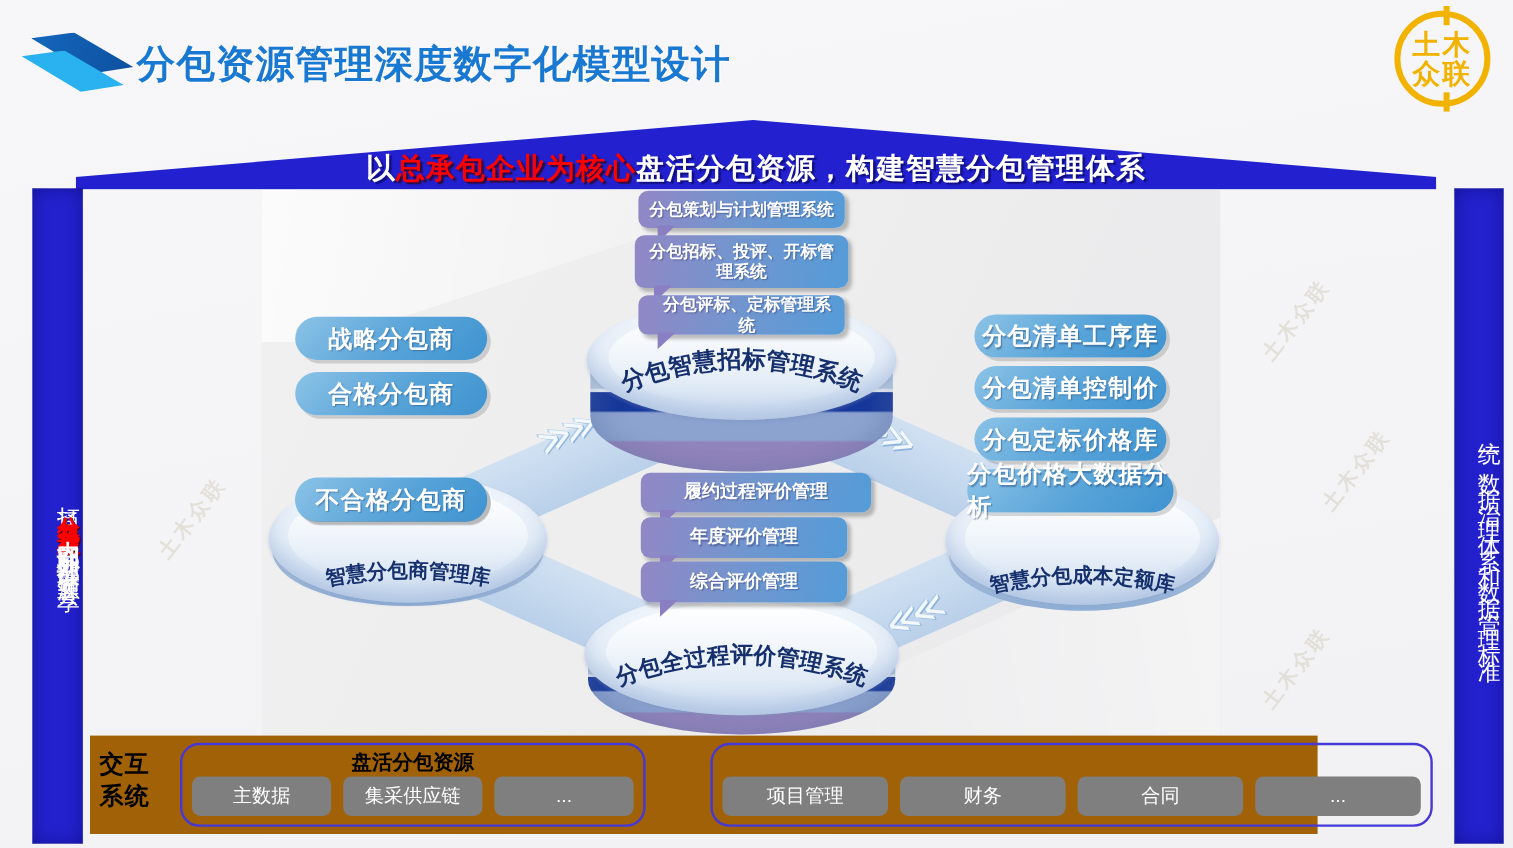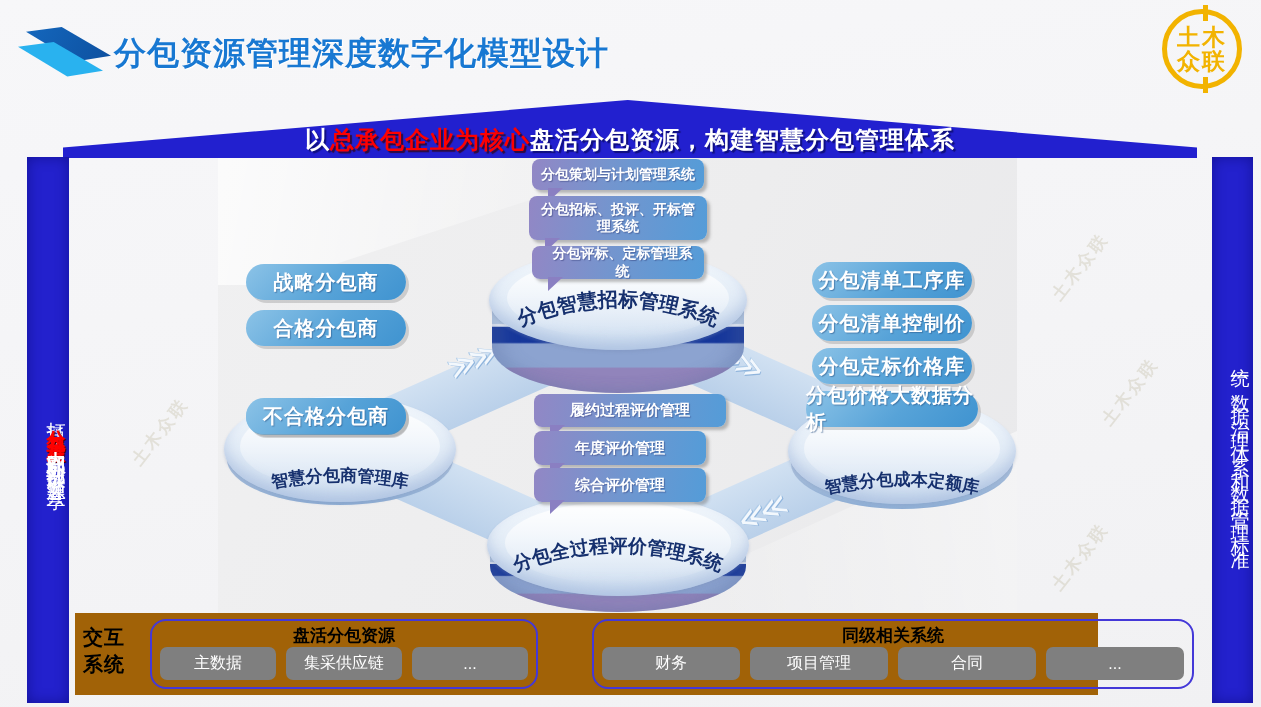--- a/index.html
+++ b/index.html
@@ -293,21 +293,20 @@
   <div class="sys-box" id="boxUpper">
     <div class="sys-title">盘活分包资源</div>
     <div class="btn-row">
       <div class="sys-btn">主数据</div>
       <div class="sys-btn">集采供应链</div>
       <div class="sys-btn">...</div>
     </div>
   </div>
 
   <div class="sys-box" id="boxPeer">
-    <div class="sys-title">同级相关系统</div>
     <div class="btn-row">
+      <div class="sys-btn">项目管理</div>
       <div class="sys-btn">财务</div>
-      <div class="sys-btn">项目管理</div>
       <div class="sys-btn">合同</div>
       <div class="sys-btn">...</div>
     </div>
   </div>
 </div>
 
 </body></html>

